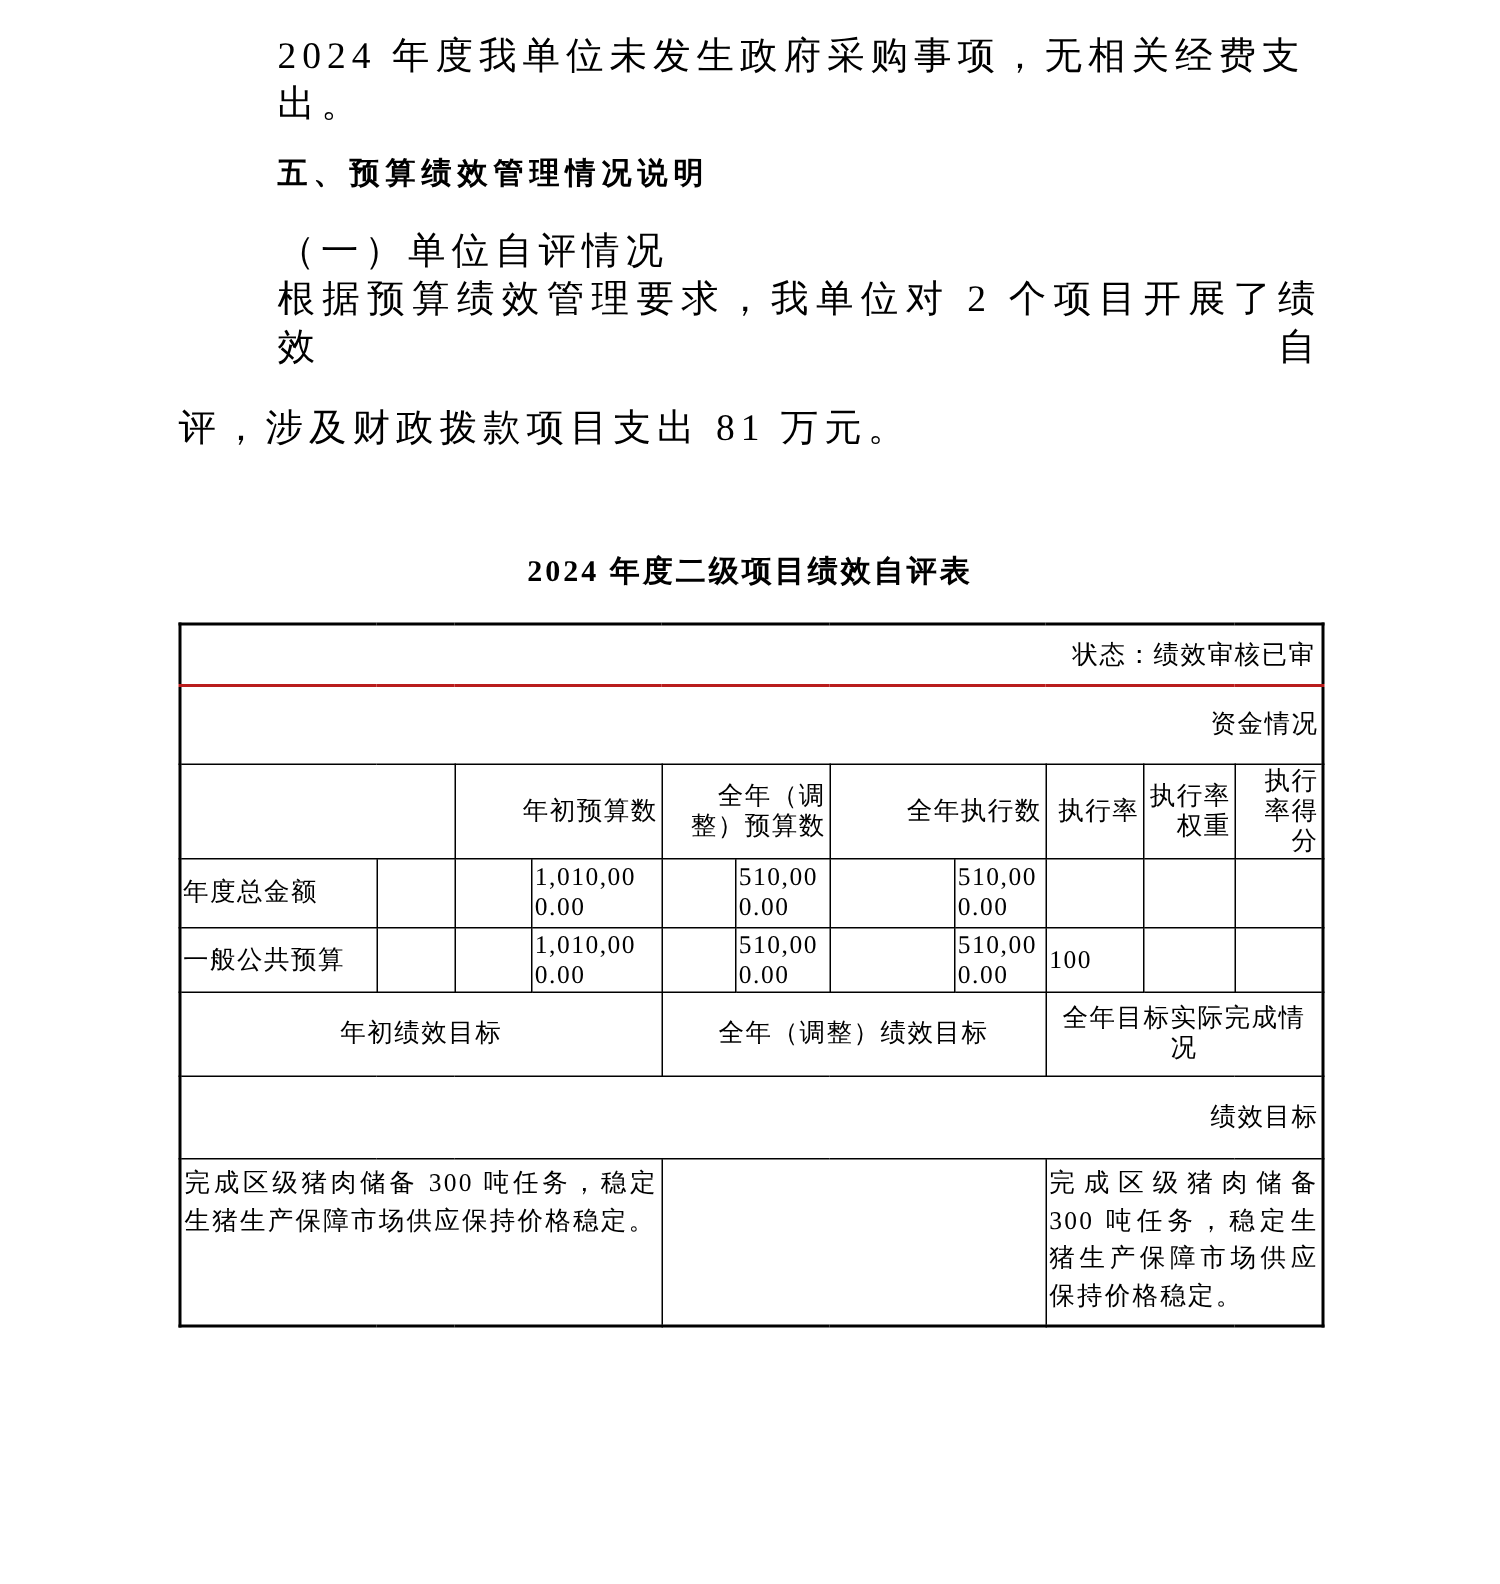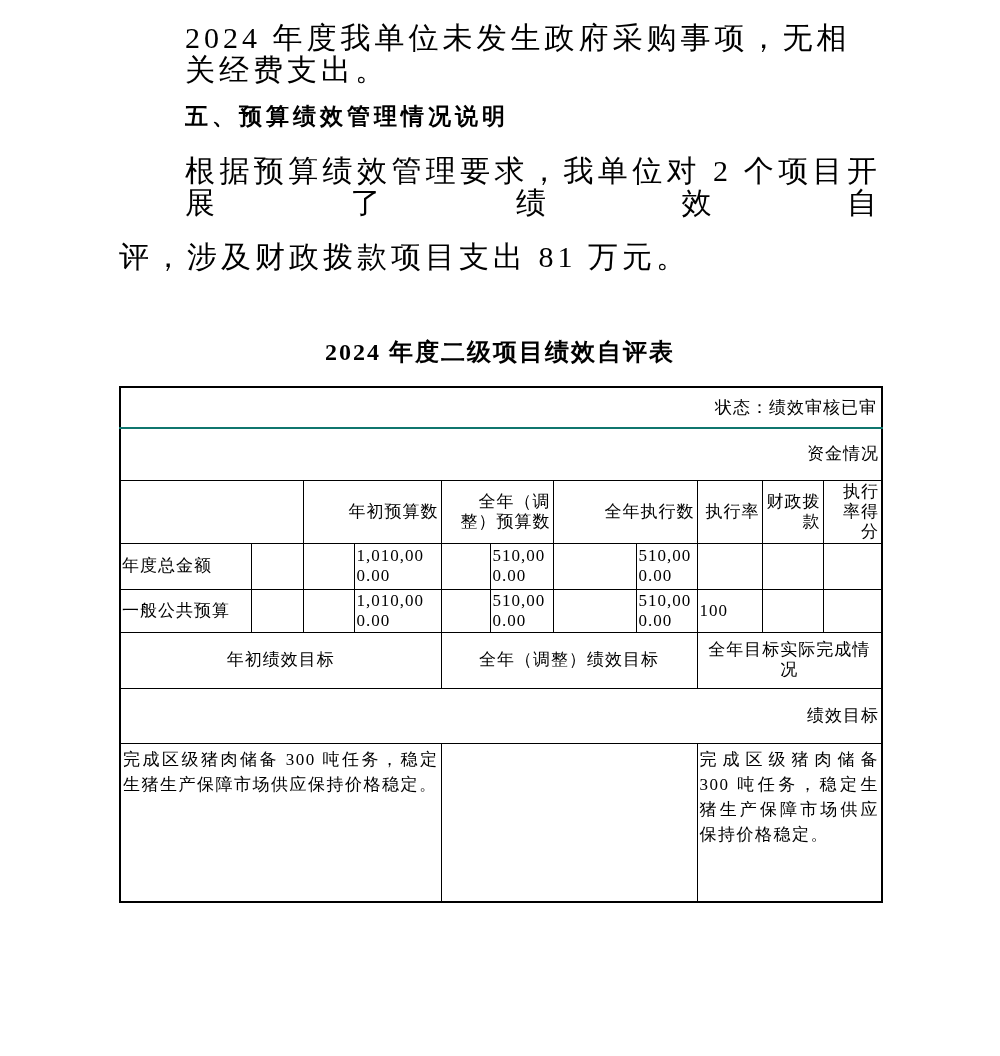--- a/index.html
+++ b/index.html
@@ -3,62 +3,63 @@
 <meta charset="utf-8">
 <style>
   html,body { margin:0; padding:0; background:#fff; }
   body {
     width:1000px; height:1056px; overflow:hidden; color:#000;
     font-family:"Liberation Serif","DejaVu Serif",serif;
   }
   .doc { padding:0 119px; }
 
   
-  .para  { font-size:30px; letter-spacing:4px; line-height:32px; margin:0; }
+  .para  { font-size:25px; letter-spacing:4px; line-height:32px; margin:0; }
   .ind   { padding-left:66px; }
   .jline { text-align:justify; text-align-last:justify; }
   .p1    { margin-top:22px; }
   .hd    { margin-top:14px; font-family:"Liberation Sans","DejaVu Sans",sans-serif;
-           font-weight:bold; letter-spacing:4px; font-size:23px; line-height:32px; }
+           font-weight:bold; letter-spacing:4px; font-size:20px; line-height:32px; }
   .sub   { margin-top:18px; }
   .p2a   { }
   .p2b   { margin-top:22px; }
 
   .tbl-title {
     margin-top:58px; text-align:center; font-weight:bold;
-    font-size:24px; letter-spacing:2px; line-height:42px;
+    font-size:20px; letter-spacing:2px; line-height:42px;
   }
 
   
   table { border-collapse:collapse; table-layout:fixed; width:762px;
           margin-top:13px; border:2px solid #000; }
   td {
     border:1px solid #000; font-size:17px; letter-spacing:1px;
     line-height:20px; padding:1px 2px; vertical-align:middle;
     overflow:hidden;
   }
-  .r-status td { border-bottom:2px solid #0f766e; }
+  .r-status td { border-bottom:2px solid #b91c1c; }
   .ta-r  { text-align:right; }
   .ta-c  { text-align:right; }
   .lbl    { text-align:right; padding-left:26px; }  
   .lbl-sm { text-align:right; }                     
   .lbl-xs { text-align:right; padding-left:18px; }  
   .num   { word-break:break-all; }                  
   .flbl  { padding:4px 1px; }                       
   .gth   { text-align:center; padding:1px 8px; }    
   .goal  { vertical-align:top; text-align:justify; letter-spacing:1.5px;
            line-height:25px; padding:3px 2px; }
 </style>
 </head>
 <body>
 
 <div class="doc">
 
   <p class="para ind p1">2024 年度我单位未发生政府采购事项，无相关经费支出。</p>
   <p class="hd ind">五、预算绩效管理情况说明</p>
+  <p class="para ind sub">（一）单位自评情况</p>
   <p class="para ind p2a jline">根据预算绩效管理要求，我单位对 2 个项目开展了绩效自</p>
   <p class="para p2b">评，涉及财政拨款项目支出 81 万元。</p>
 
   <div class="tbl-title">2024 年度二级项目绩效自评表</div>
 
   <table>
     <colgroup>
       <col style="width:131px">
         <col style="width:52px">
         <col style="width:51px">
@@ -82,21 +83,21 @@
     <tr style="height:52px">
       <td colspan="11" class="ta-c">资金情况</td>
     </tr>
 
     <tr style="height:56px">
       <td colspan="2"></td>
       <td colspan="2" class="ta-c">年初预算数</td>
       <td colspan="2" class="ta-c">全年（调整）预算数</td>
       <td colspan="2" class="ta-c">全年执行数</td>
       <td class="ta-c">执行率</td>
-      <td class="ta-c">财政拨款</td>
+      <td class="ta-c">执行率权重</td>
       <td class="ta-c">执行率得分</td>
     </tr>
 
     <tr style="height:46px">
       <td class="flbl">年度总金额</td>
       <td></td>
       <td></td>
       <td class="num">1,010,000.00</td>
       <td></td>
       <td class="num">510,000.00</td>
@@ -125,21 +126,21 @@
     <tr style="height:56px">
       <td colspan="4" class="gth">年初绩效目标</td>
       <td colspan="4" class="gth">全年（调整）绩效目标</td>
       <td colspan="3" class="gth">全年目标实际完成情况</td>
     </tr>
 
     <tr style="height:55px">
       <td colspan="11" class="ta-c">绩效目标</td>
     </tr>
 
-    <tr style="height:159px">
+    <tr style="height:112px">
       <td colspan="4" class="goal">完成区级猪肉储备 300 吨任务，稳定生猪生产保障市场供应保持价格稳定。</td>
       <td colspan="4" class="goal"></td>
       <td colspan="3" class="goal">完成区级猪肉储备 300 吨任务，稳定生猪生产保障市场供应保持价格稳定。</td>
     </tr>
   </tbody>
     </table>
 
 </div>
 
 </body></html>

